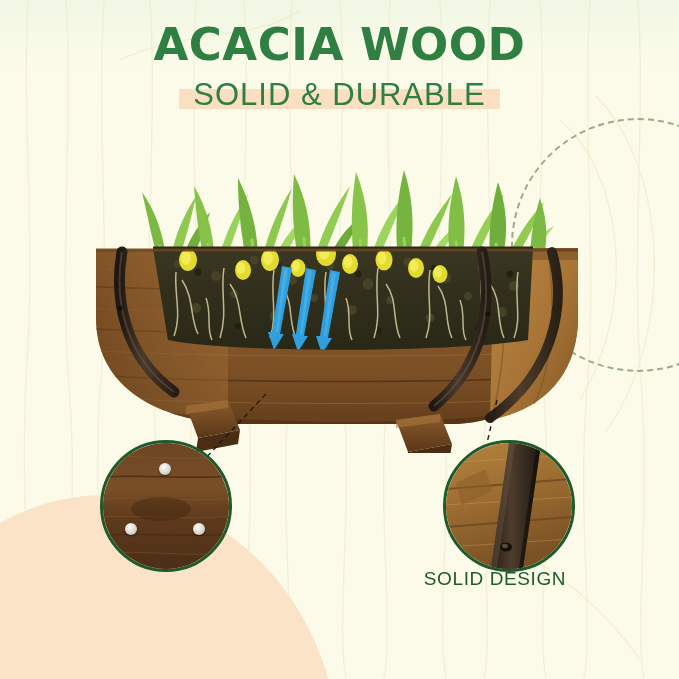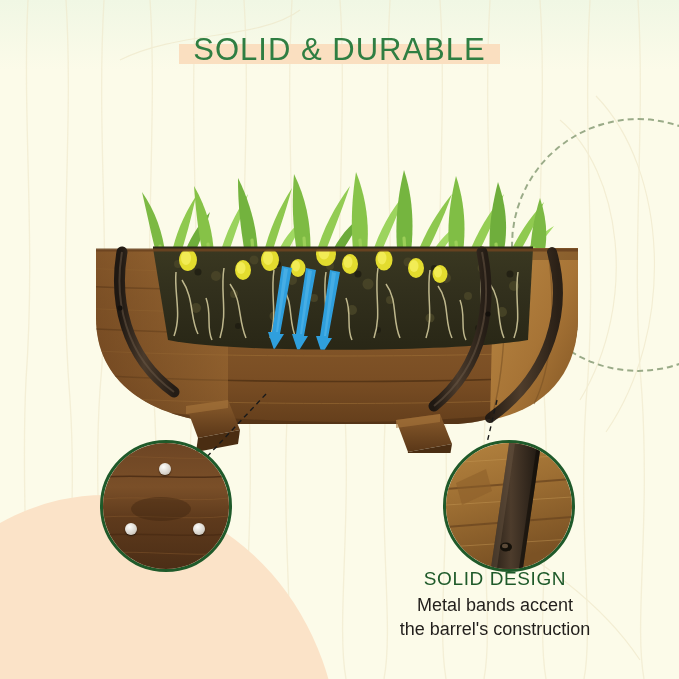--- a/index.html
+++ b/index.html
@@ -103,20 +103,21 @@
       <path d="M596 96 C 668 170, 676 330, 606 432"></path>
       <path d="M470 520 C 540 560, 600 600, 640 660"></path>
       <path d="M120 60 C 180 30, 260 40, 300 10"></path>
     </g>
   </svg>
 
   <div class="peach-blob"></div>
   <div class="dashed-circle"></div>
 
   <div class="header">
+    <h1 class="title-main">ACACIA WOOD</h1>
     <div class="sub-wrap">
       <div class="sub-bar"></div>
       <div class="title-sub">SOLID &amp; DURABLE</div>
     </div>
   </div>
 
   <div class="product">
     <svg viewBox="0 0 530 285" width="530" height="285">
       <defs>
         <linearGradient id="woodFront" x1="0" y1="0" x2="0" y2="1">
@@ -428,19 +429,15 @@
       <path d="M64 -6 L70 -6 L50 132 L44 132 Z" fill="#6a5642" opacity=".45"></path>
       <path d="M92 -6 L96 -6 L76 132 L72 132 Z" fill="#0f0b07" opacity=".6"></path>
       <ellipse cx="60" cy="104" rx="6" ry="4.5" fill="#141009"></ellipse>
       <ellipse cx="59" cy="103" rx="3" ry="2.2" fill="#5c4a38"></ellipse>
     </svg>
   </div>
 
 
   <div class="caption" id="caption-band">
     <div class="cap-title">SOLID DESIGN</div>
-    <div class="cap-text">
-      <span class="cap-line">Metal bands accent</span>
-      <span class="cap-line">the barrel's construction</span>
-    </div>
   </div>
 
 </div>
 
 </body></html>

